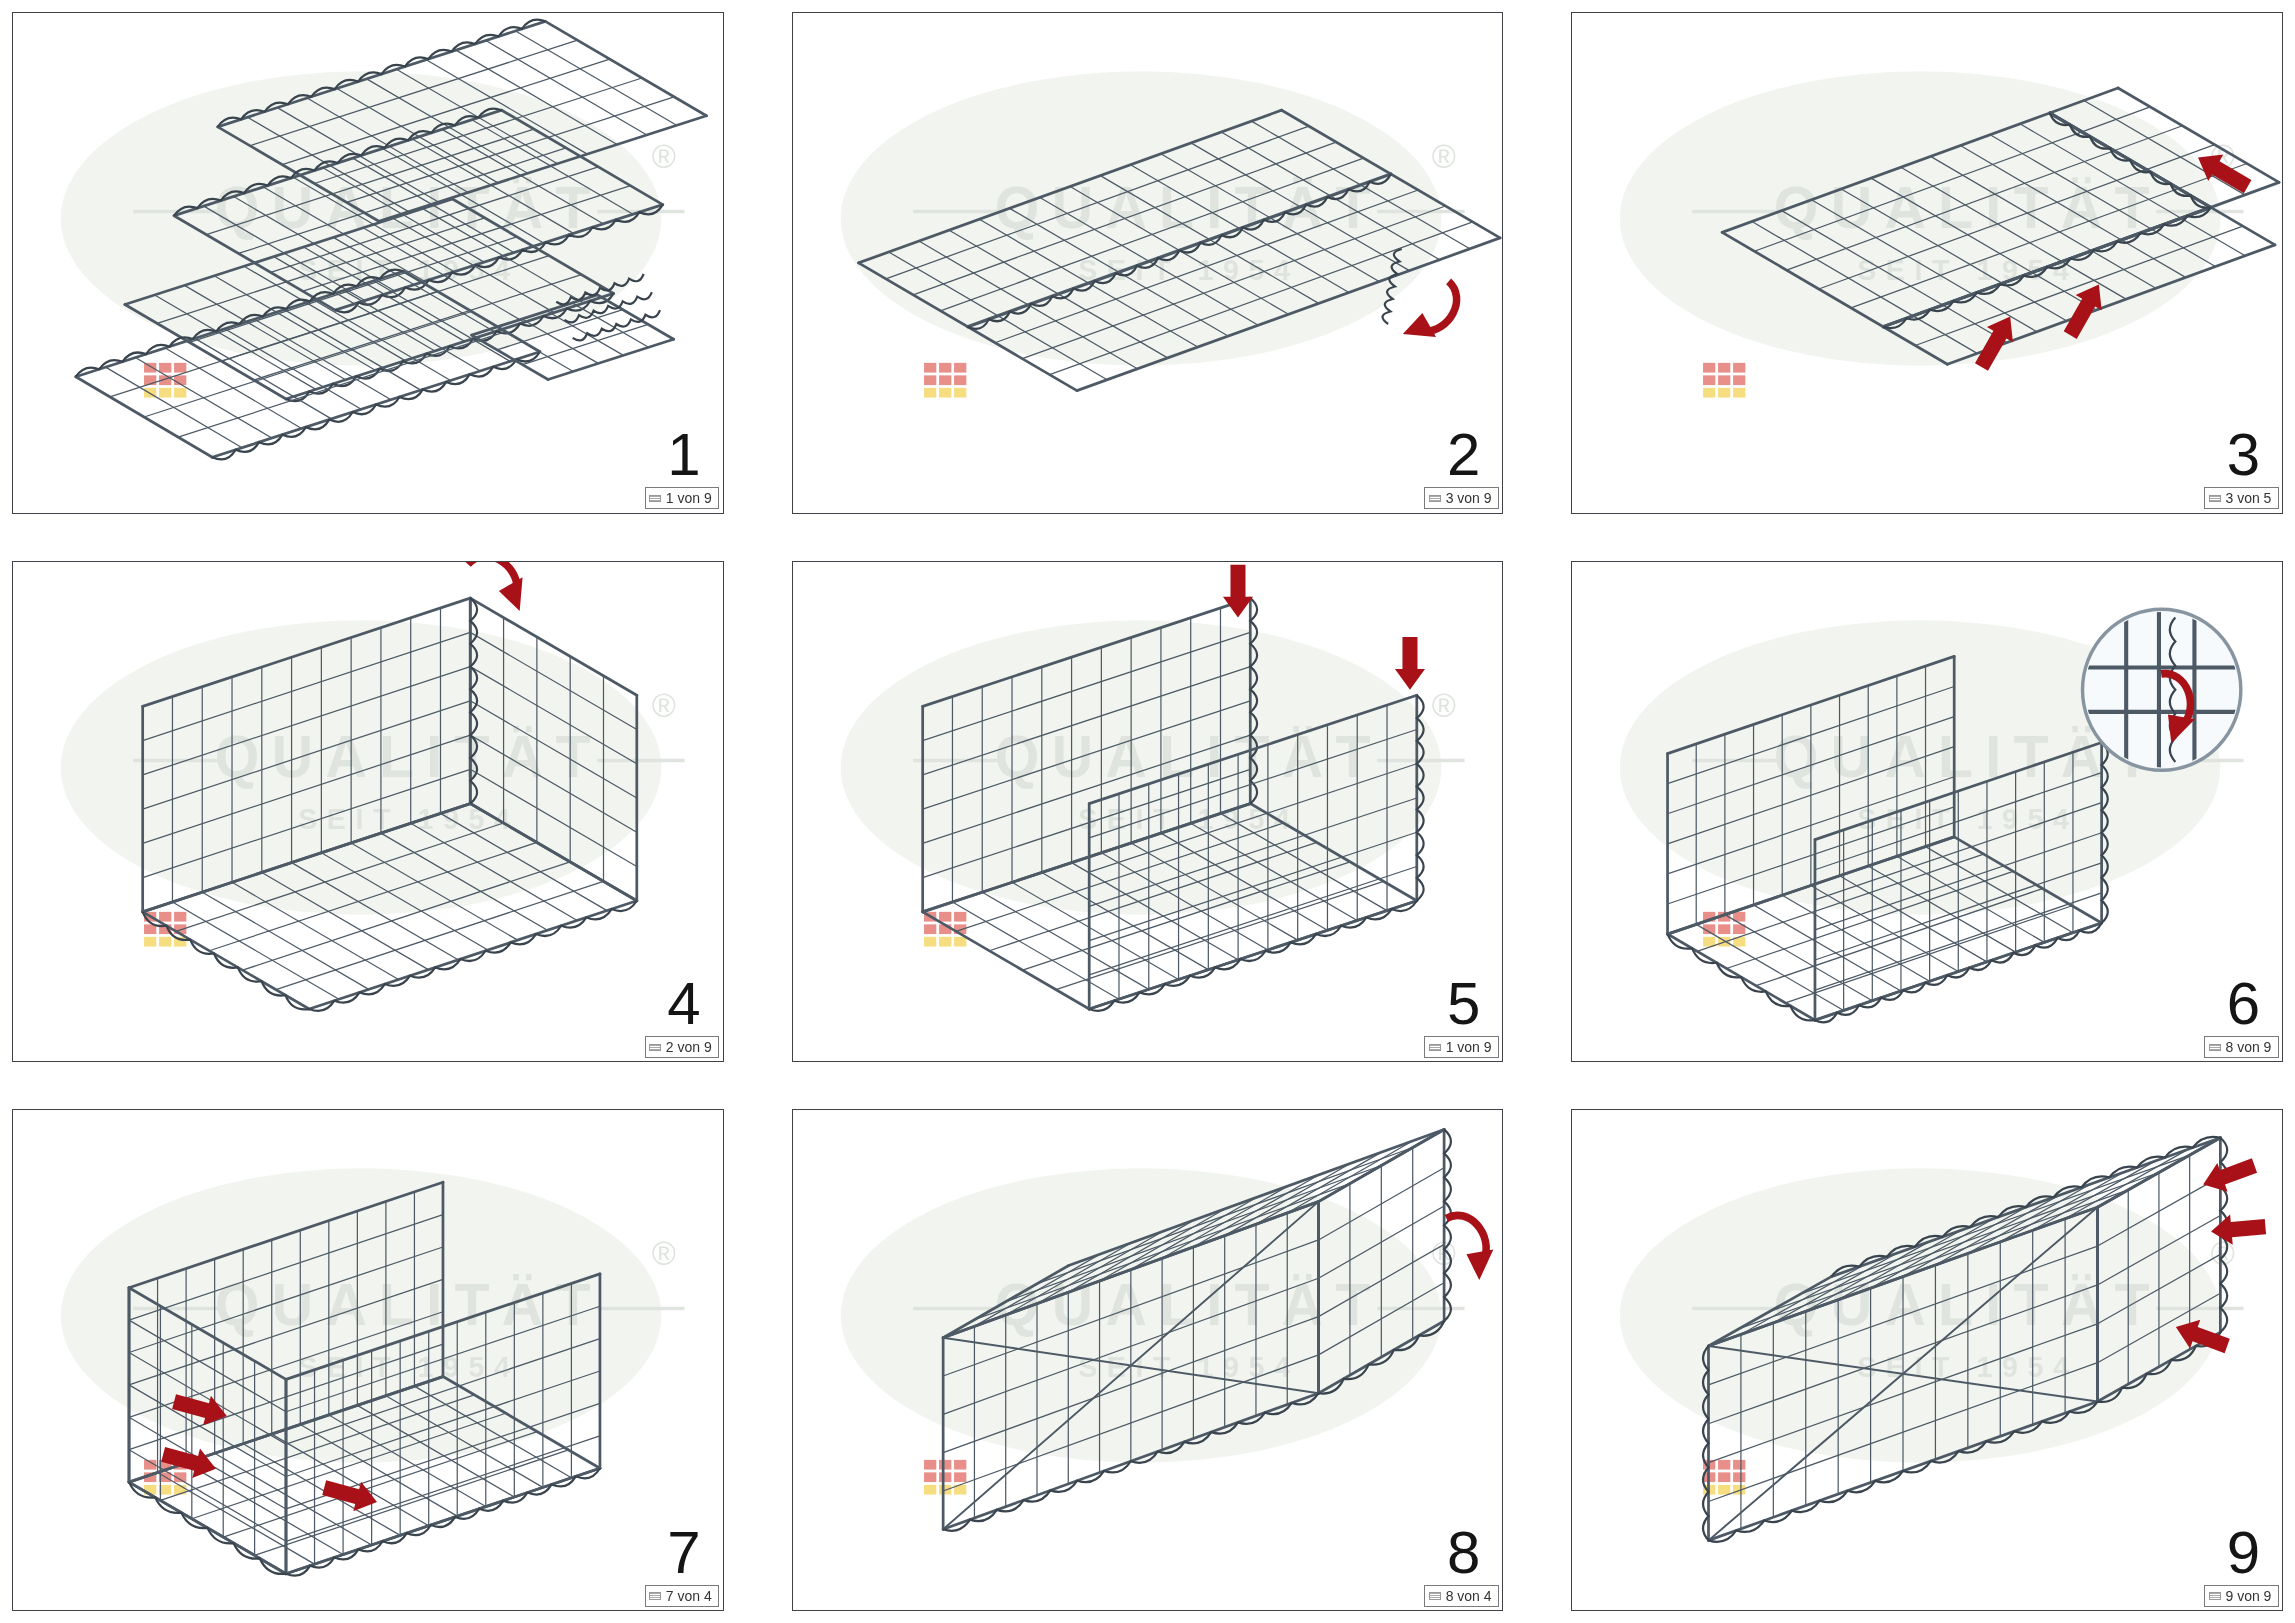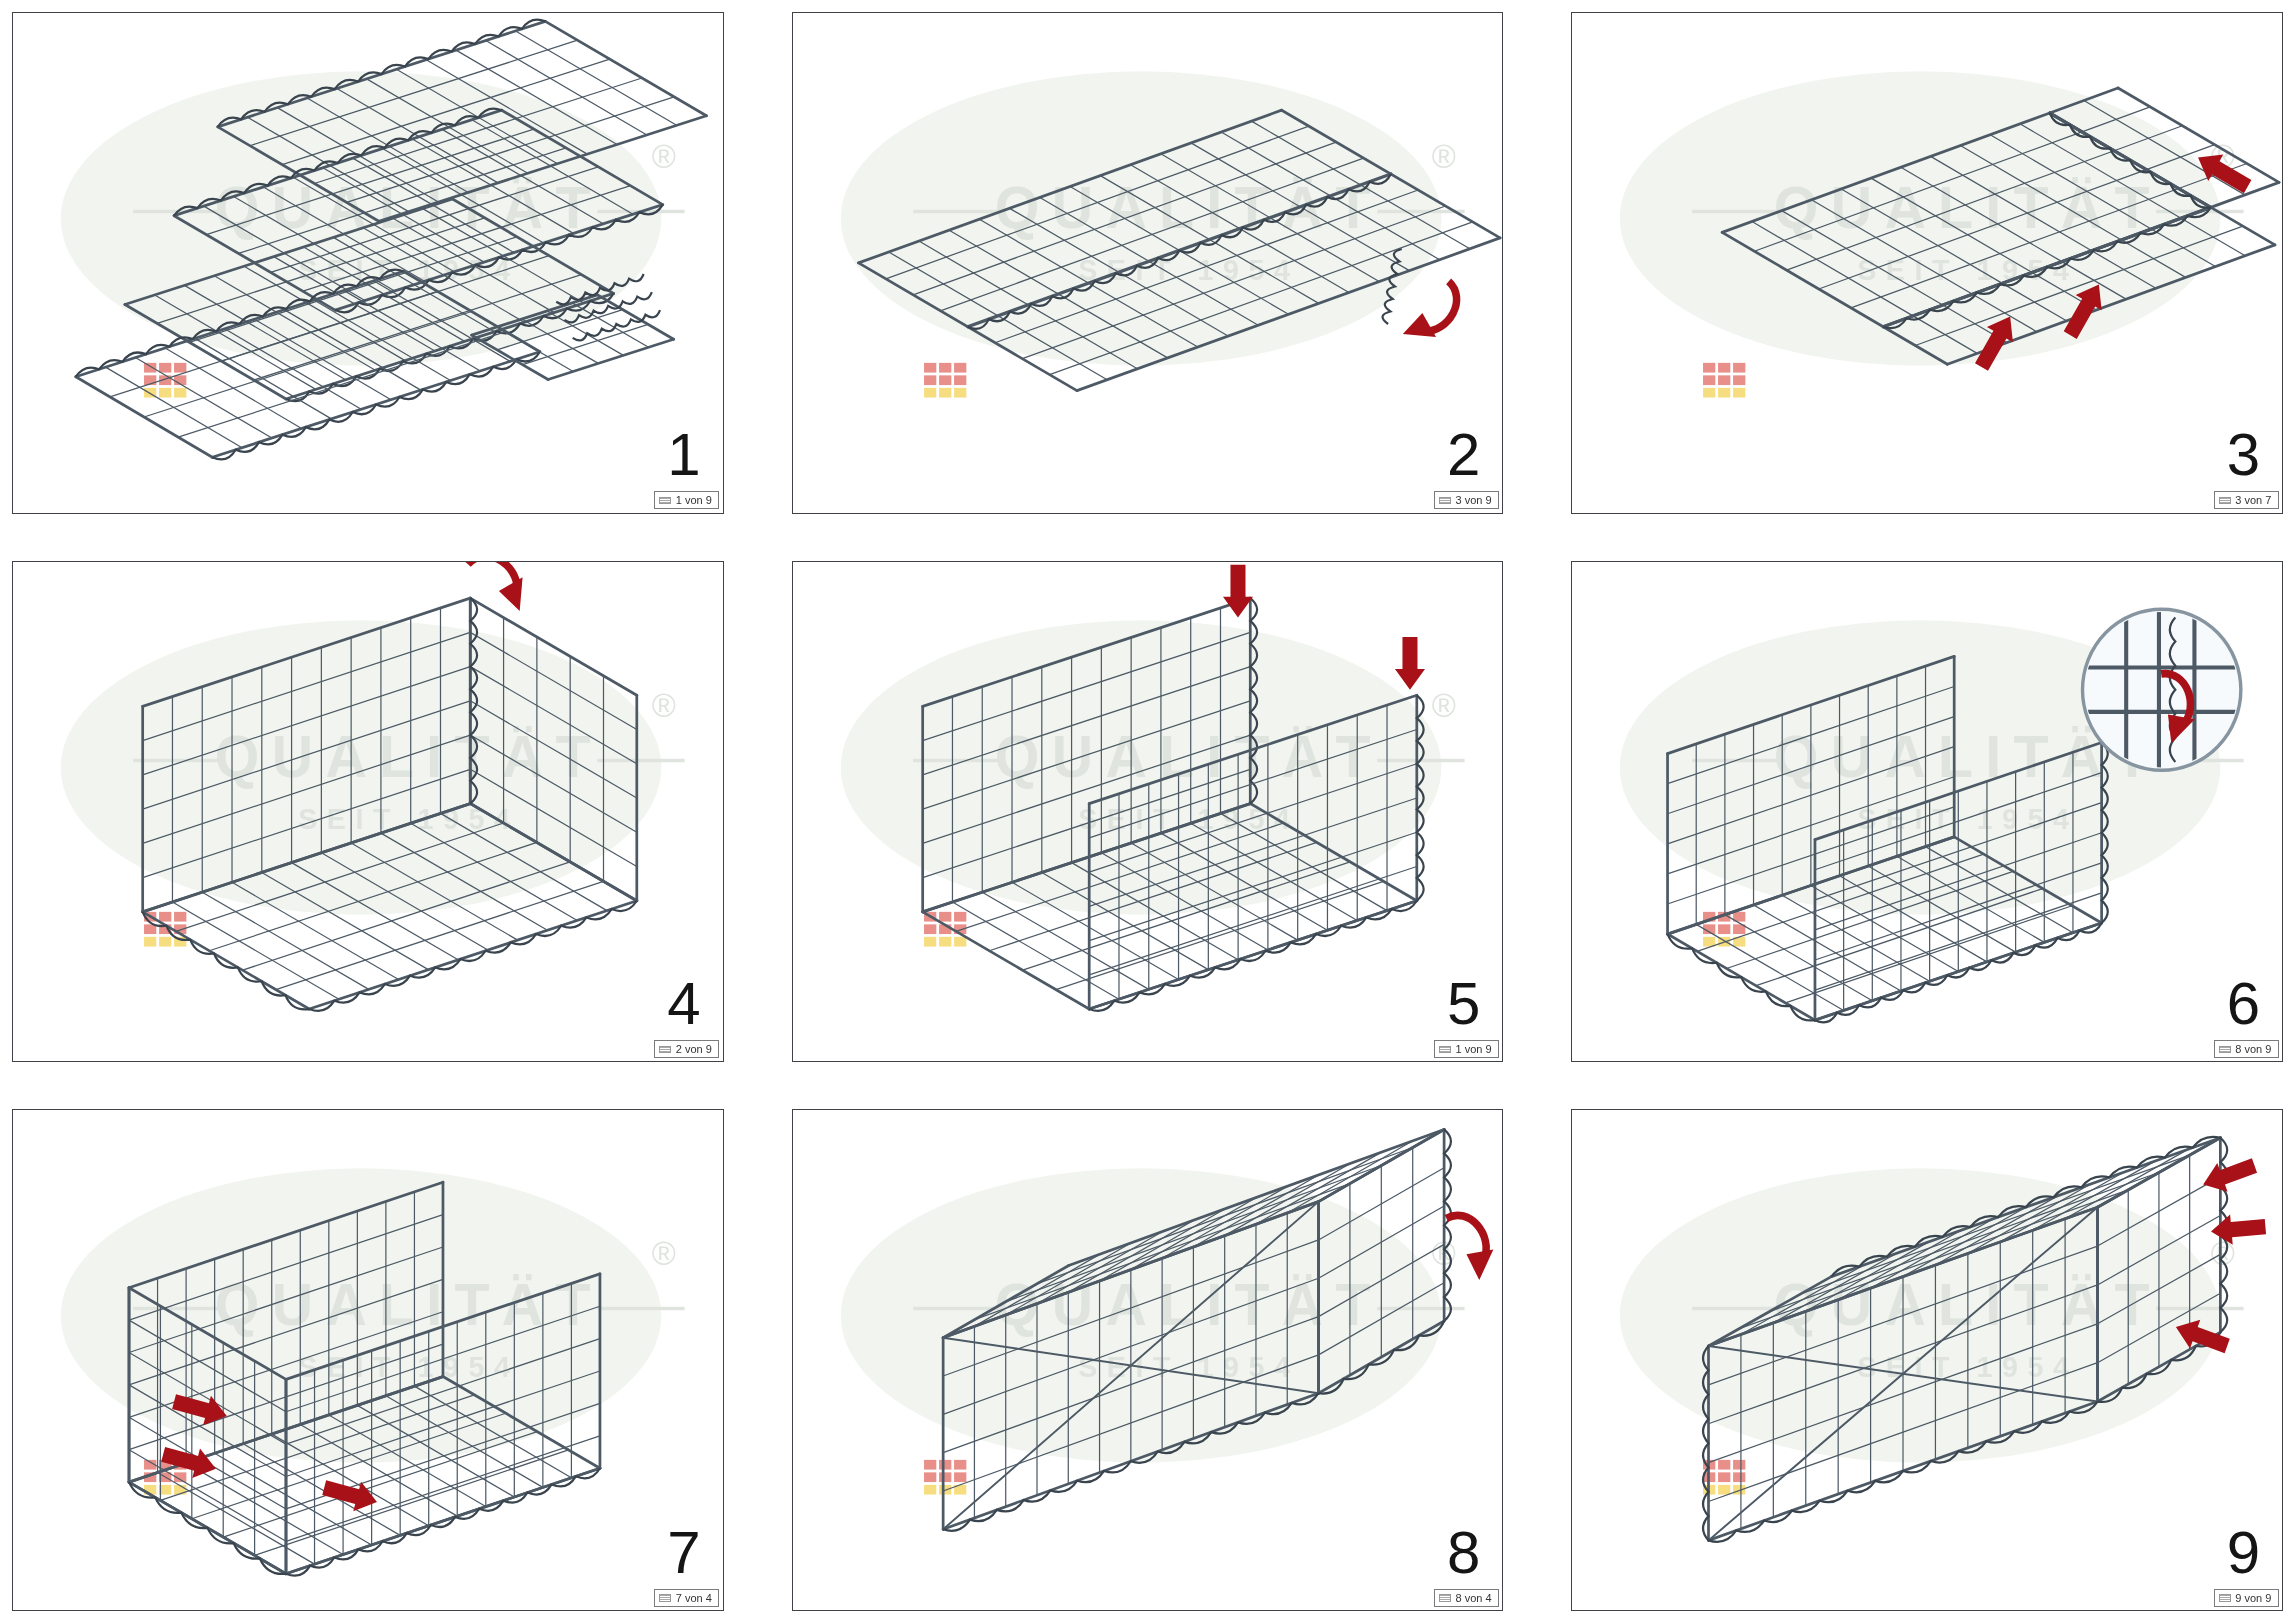--- a/index.html
+++ b/index.html
@@ -19,21 +19,21 @@
   }
   .art{position:absolute;inset:0;width:100%;height:100%;}
   .step-num{
     position:absolute;right:22px;bottom:27.5px;
     font-size:60px;line-height:1;color:#151515;
   }
   .plate{
     position:absolute;right:3.3px;bottom:3.3px;
     display:flex;align-items:center;gap:4.6px;
     border:1.3px solid #7a7a7a;background:#ffffff;
-    padding:2px 6.5px 2px 3.9px;font-size:11px;color:#333333;white-space:nowrap;
+    padding:2px 6.5px 2px 3.9px;font-size:14px;color:#333333;white-space:nowrap;
   }
   .plate-ico{
     width:11.8px;height:7.2px;border:0.7px solid #999999;box-sizing:border-box;
     background:repeating-linear-gradient(to bottom,#aaaaaa 0 0.7px,transparent 0.7px 2px);
   }
 </style>
 </head>
 <body>
 
 <div class="grid">
@@ -284,21 +284,21 @@
         <g transform="translate(300,255) rotate(300)">
           <path d="M0 -5.5 L 27 -5.5 L 27 -11 L 42 0 L 27 11 L 27 5.5 L 0 5.5 Z" fill="#a81117"></path>
         </g>
         <g transform="translate(365,232) rotate(300)">
           <path d="M0 -5.5 L 27 -5.5 L 27 -11 L 42 0 L 27 11 L 27 5.5 L 0 5.5 Z" fill="#a81117"></path>
         </g>
       </svg>
     <div class="step-num">3</div>
     <div class="plate">
       <span class="plate-ico"></span>
-      <span class="plate-txt">3 von 7</span>
+      <span class="plate-txt">3 von 5</span>
     </div>
   </figure>
 
   <figure class="panel">
     <svg class="art" viewBox="0 0 520 360" preserveAspectRatio="none">
         <ellipse cx="255" cy="148" rx="220" ry="106" fill="#f2f5ef"></ellipse>
         <line x1="88" y1="143" x2="152" y2="143" stroke="#dfe4de" stroke-width="2.5"></line>
         <line x1="428" y1="143" x2="492" y2="143" stroke="#dfe4de" stroke-width="2.5"></line>
         <text x="290" y="155" font-size="42" letter-spacing="9" fill="#dfe4de" text-anchor="middle" font-family="Liberation Sans, sans-serif" font-weight="bold">QUALITÄT</text>
         <text x="290" y="192" font-size="21" letter-spacing="7" fill="#dfe4de" text-anchor="middle" font-family="Liberation Sans, sans-serif" font-weight="bold">SEIT 1954</text>

